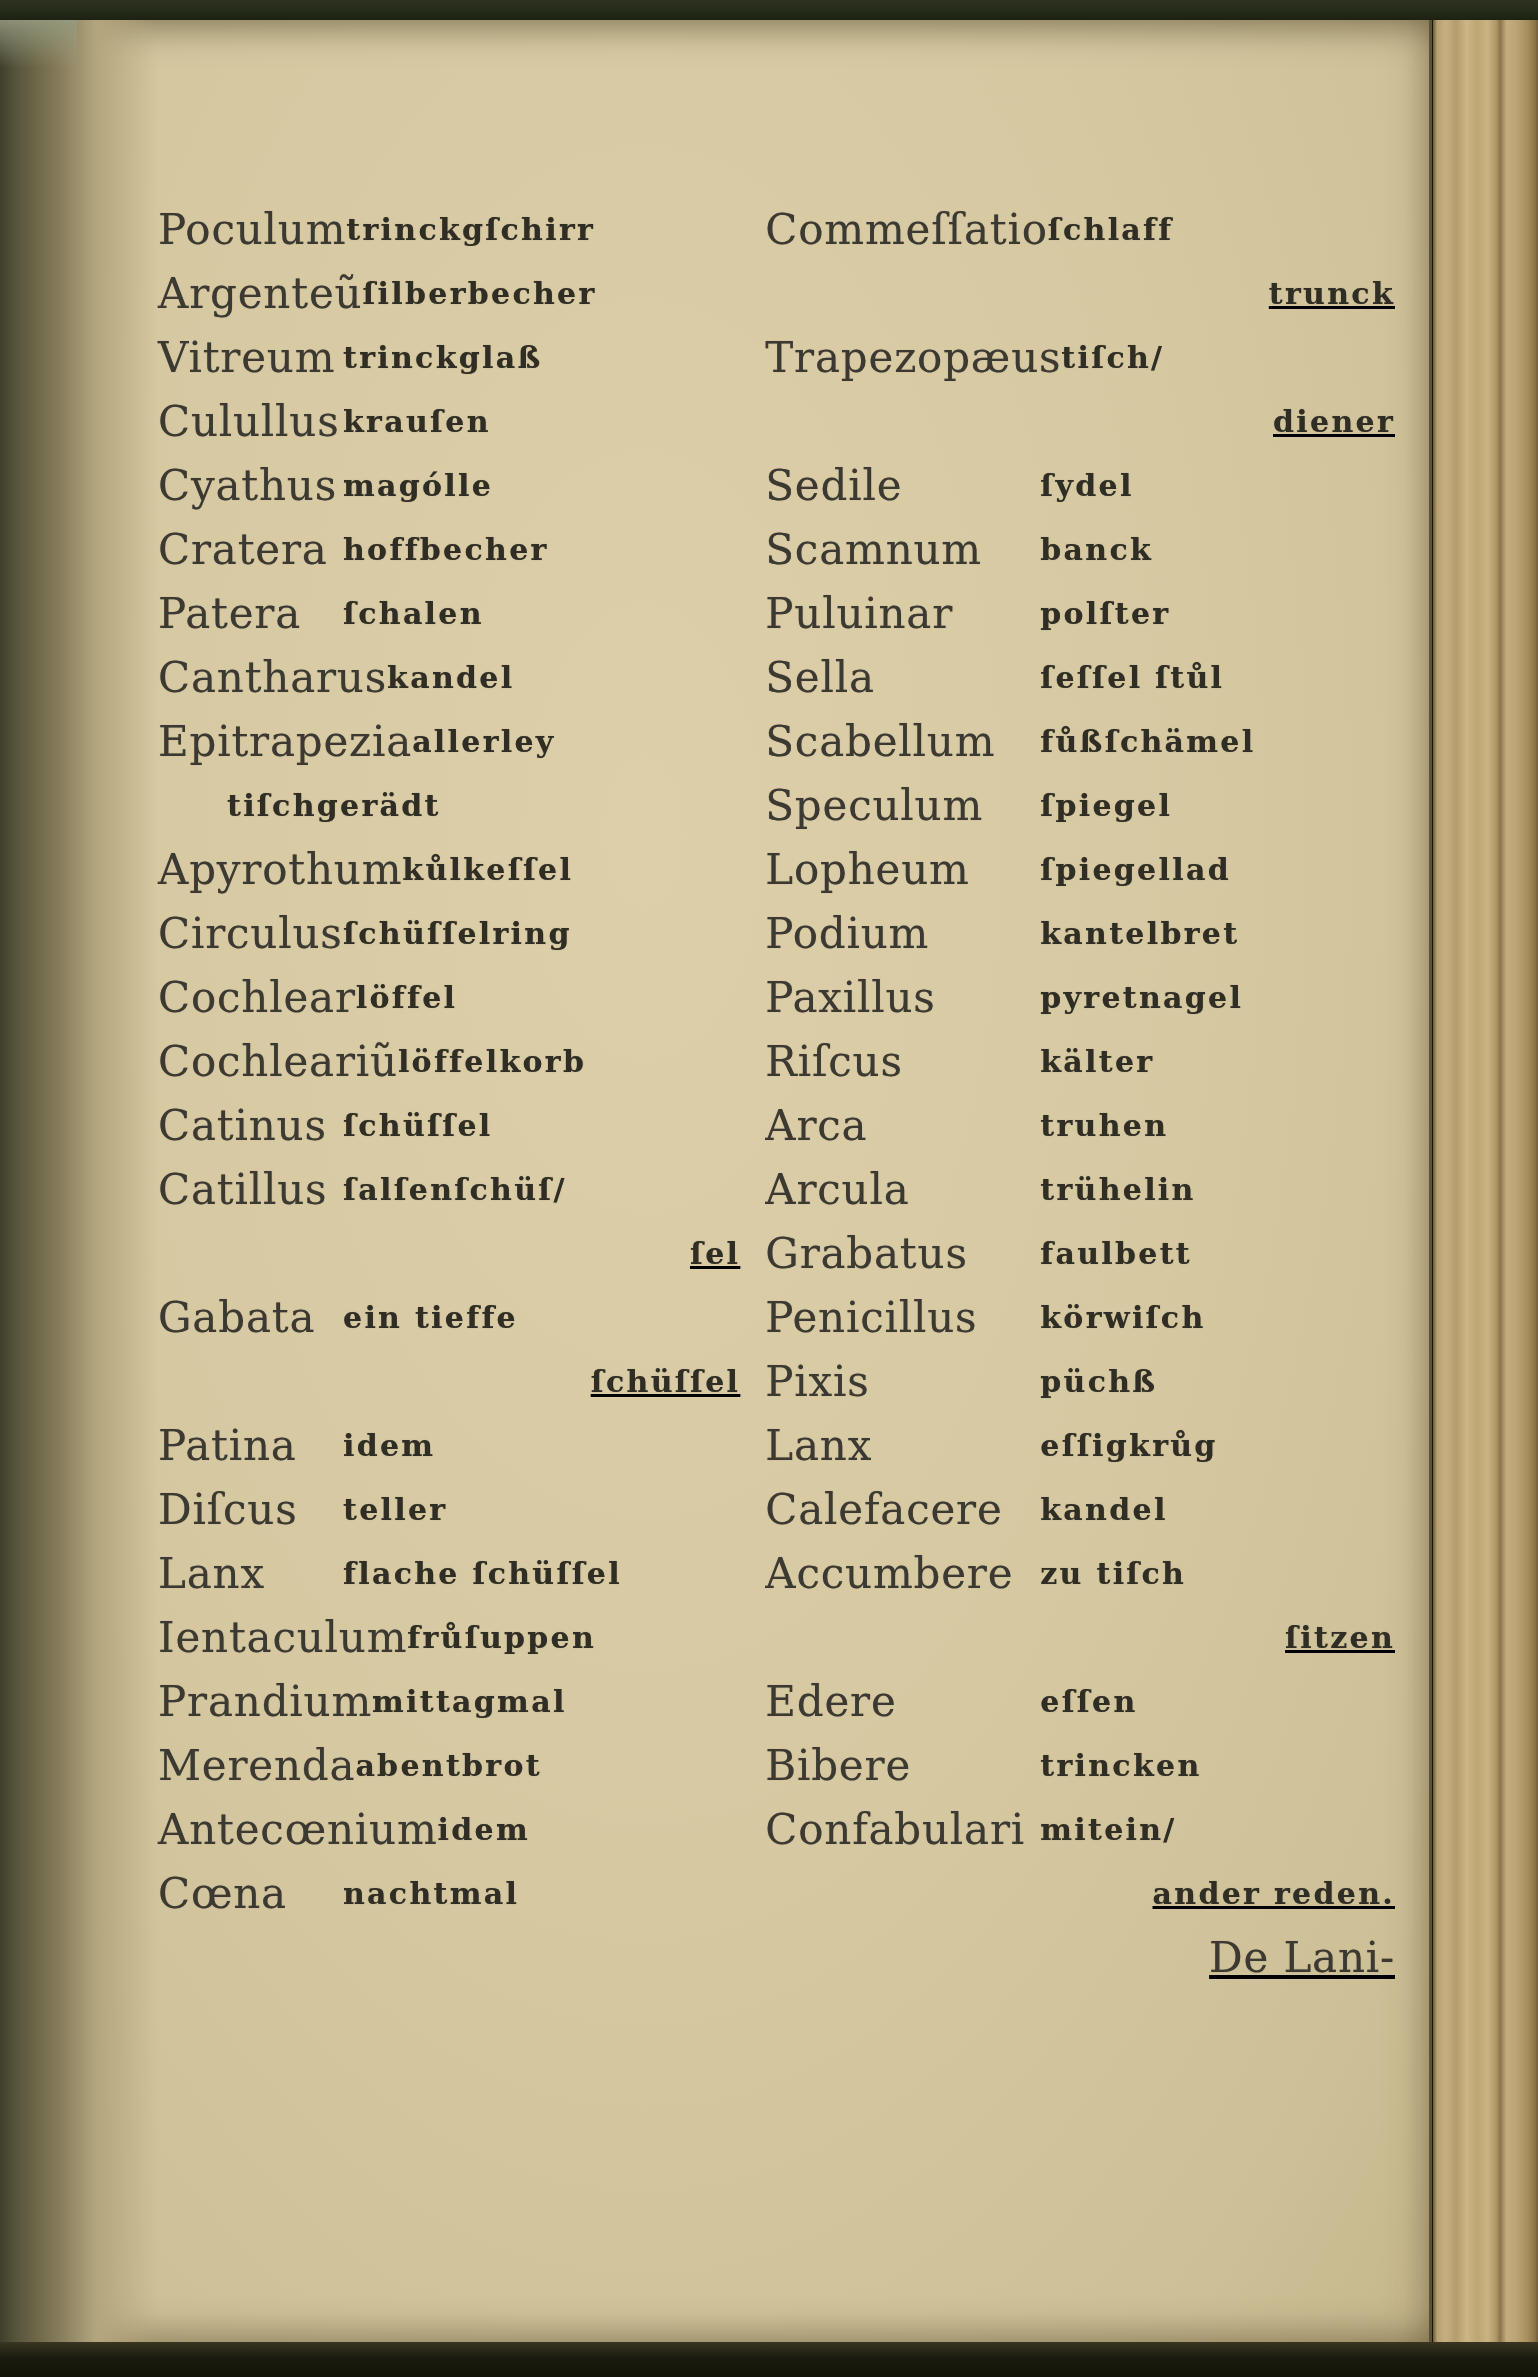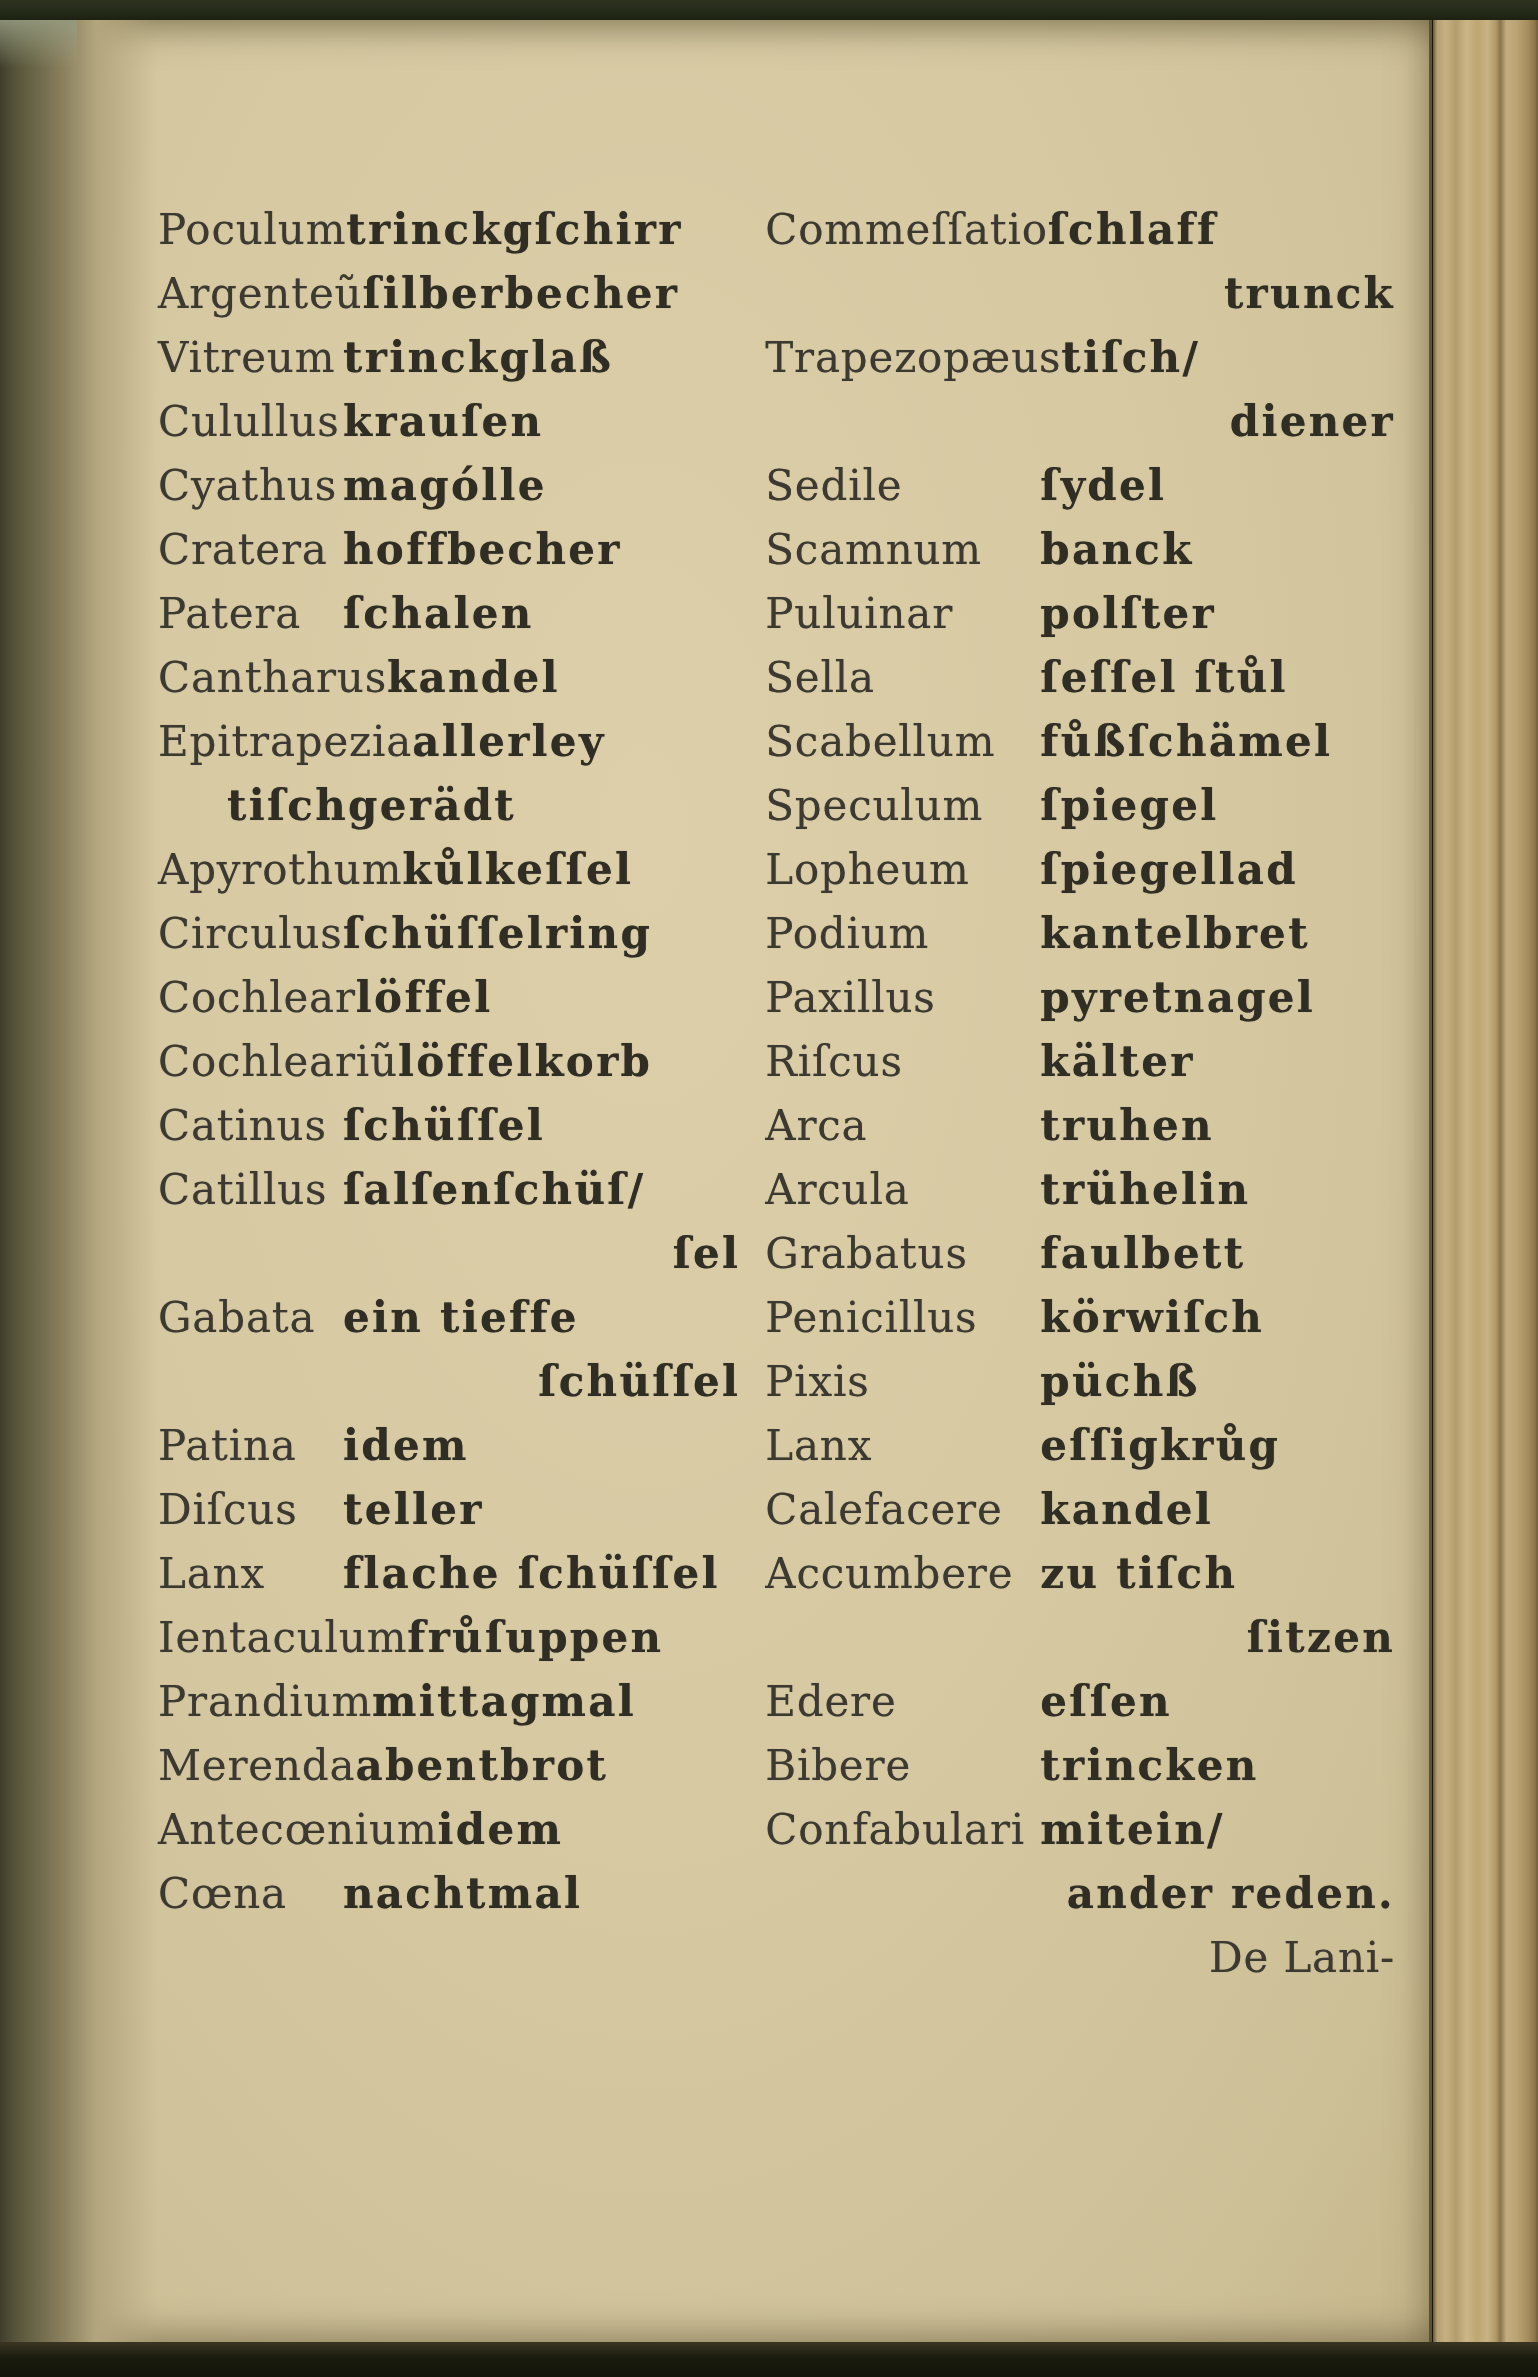--- a/index.html
+++ b/index.html
@@ -84,24 +84,24 @@
   .row{
     display:flex;height:64px;align-items:center;white-space:nowrap;
   }
   .latin{
     font-size:42px;color:#3b3931;letter-spacing:0.8px;
     text-shadow:0 0 0.8px rgba(50,46,36,.45);
   }
   .col-left .latin{min-width:185px;}
   .col-right .latin{min-width:275px;}
   .german{
-    font-size:42px;font-weight:bold;color:#2f2d24;letter-spacing:2.3px;
+    font-size:30px;font-weight:bold;color:#2f2d24;letter-spacing:2.3px;
     text-shadow:0 0 0.8px rgba(40,38,28,.5);
   }
-  .row.right{justify-content:flex-end;}
+  .row.right{justify-content:flex-end;text-decoration:underline;}
   .row.right .latin{min-width:0;}
   .row.indent .german{margin-left:69px;}
 </style>
 </head>
 <body>
 
 <div class="scene">
 
   <div class="top-edge"></div>
 

